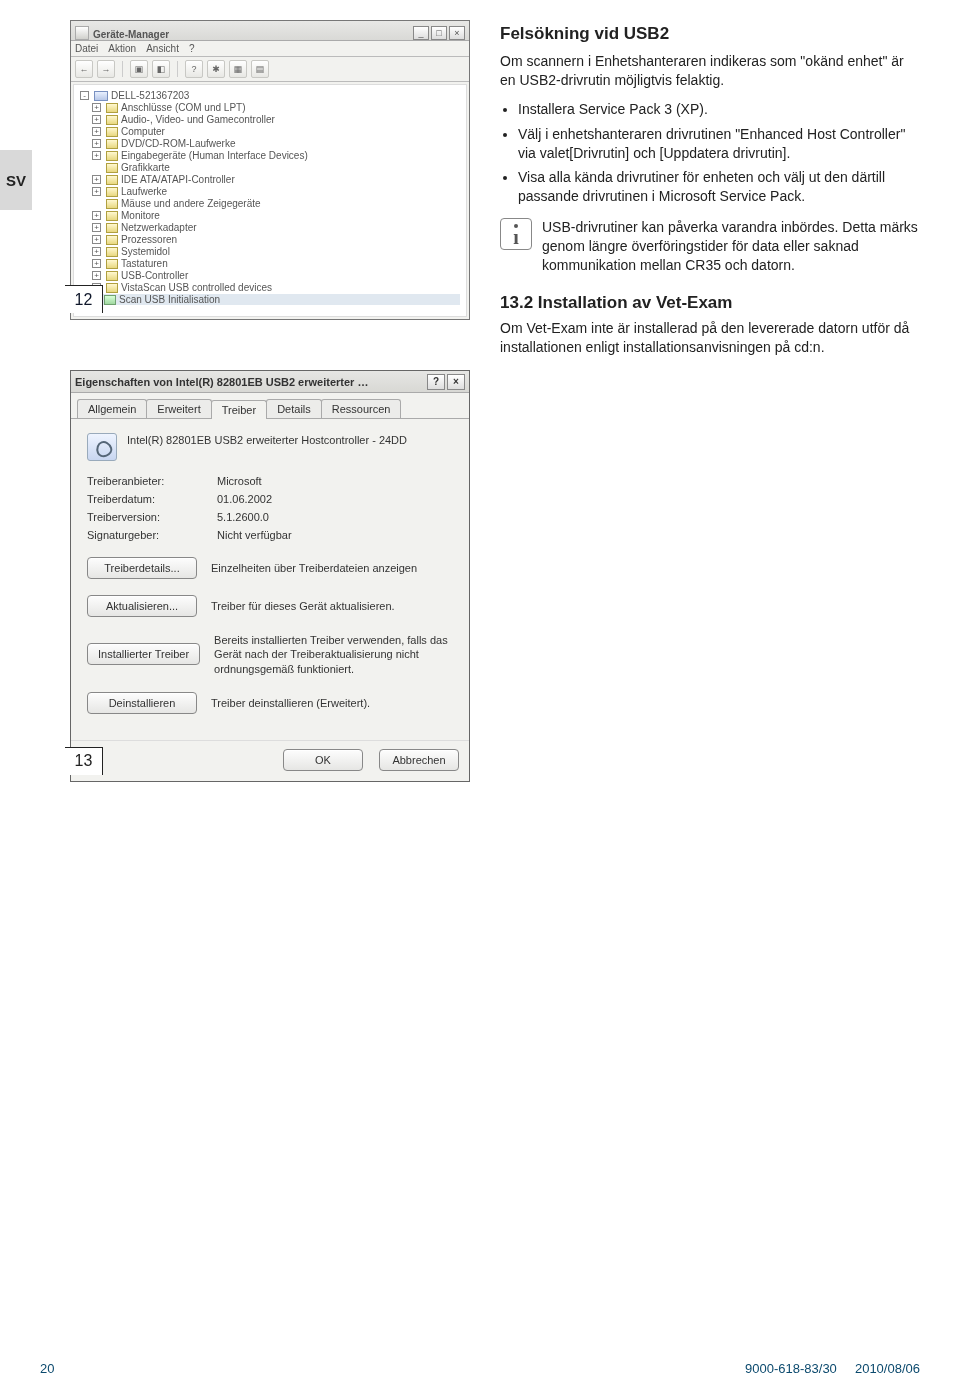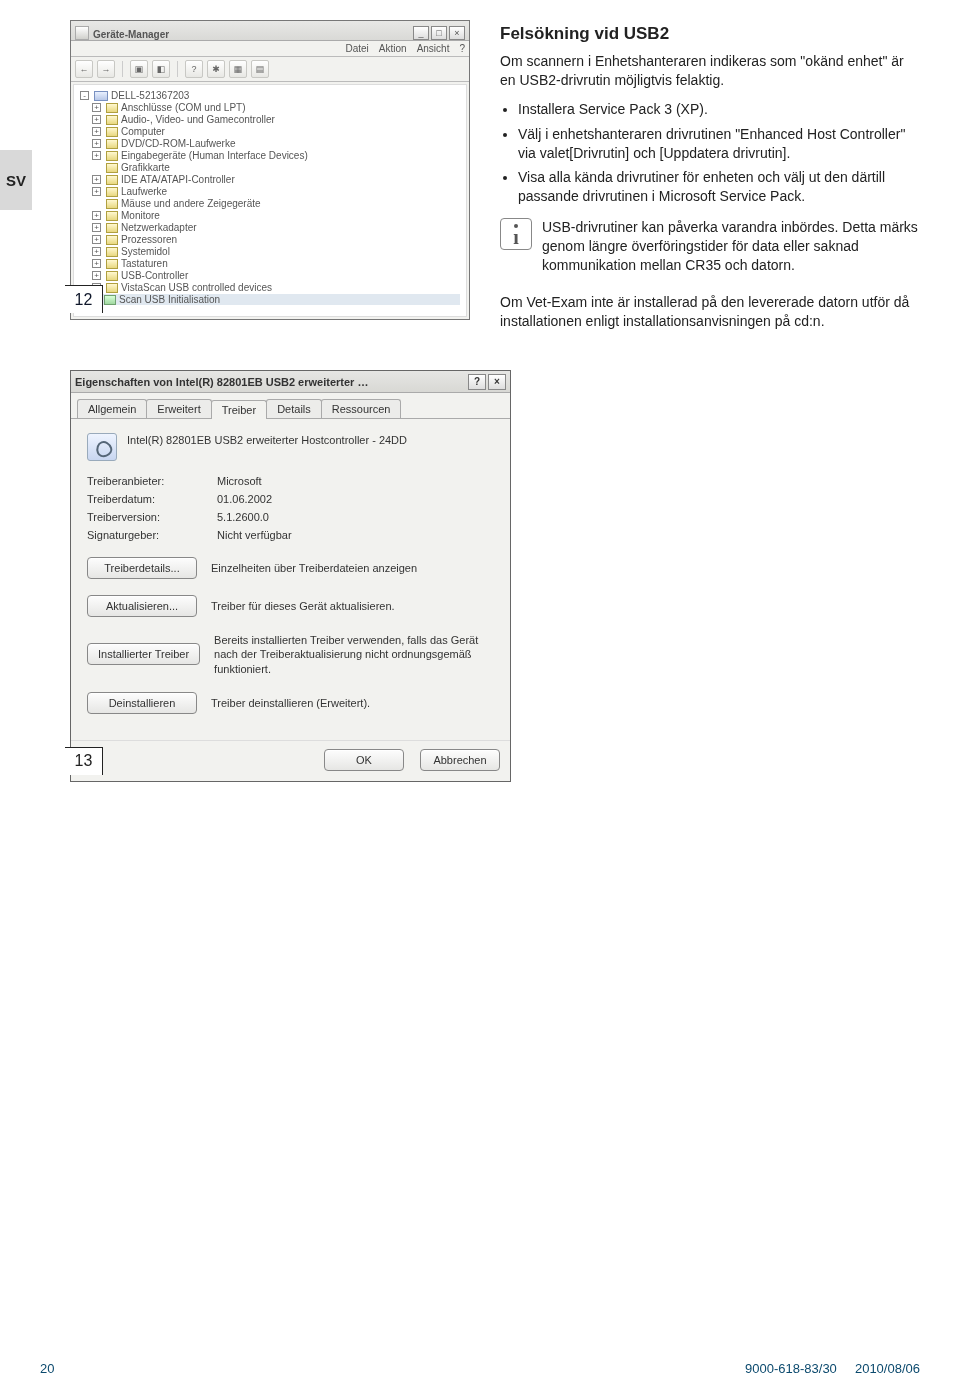--- a/index.html
+++ b/index.html
@@ -134,21 +134,20 @@
     background: linear-gradient(#fff,#ddd);
     font-size: 9px;
     text-align: center;
     line-height: 12px;
   }
   .win-menu {
     border-bottom: 1px solid #bbb;
     padding: 2px 4px;
     display: flex;
     gap: 10px;
-    justify-content: flex-end;
   }
   .win-toolbar {
     border-bottom: 1px solid #bbb;
     padding: 3px 4px;
     display: flex;
     gap: 4px;
     align-items: center;
   }
   .tb-btn {
     width: 18px; height: 18px;
@@ -213,21 +212,21 @@
     color: #0f172a;
   }
 
   
   .dlg {
     border: 1px solid #666;
     background: #f2f2ef;
     font-family: Tahoma, Arial, sans-serif;
     font-size: 11px;
     color: #333;
-    width: 441px;
+    width: 400px;
     margin-left: 30px;
     margin-top: 50px;
     position: relative;
   }
   .dlg-titlebar {
     background: linear-gradient(#e6e6e4,#d8d8d4);
     border-bottom: 1px solid #aaa;
     height: 22px;
     display: flex;
     align-items: center;
@@ -555,20 +554,21 @@
         <li>Installera Service Pack 3 (XP).</li>
         <li>Välj i enhetshanteraren drivrutinen "Enhanced Host Controller" via valet[Drivrutin] och [Uppdatera drivrutin].</li>
         <li>Visa alla kända drivrutiner för enheten och välj ut den därtill passande drivrutinen i Microsoft Service Pack.</li>
       </ul>
       <div class="info-row">
         <div class="info-icon">
             <span>ı</span>
           </div>
         <div class="info-text">USB-drivrutiner kan påverka varandra inbördes. Detta märks genom längre överföringstider för data eller saknad kommunikation mellan CR35 och datorn.</div>
       </div>
+      <h3 class="subhead">13.2 Installation av Vet-Exam</h3>
       <p class="body-text">Om Vet-Exam inte är installerad på den levererade datorn utför då installationen enligt installationsanvisningen på cd:n.</p>
     </div>
 
   </div>
 
   <div class="footer">
     <span>20</span>
     <span>
       <span>9000-618-83/30</span>
       &nbsp;&nbsp;&nbsp;

